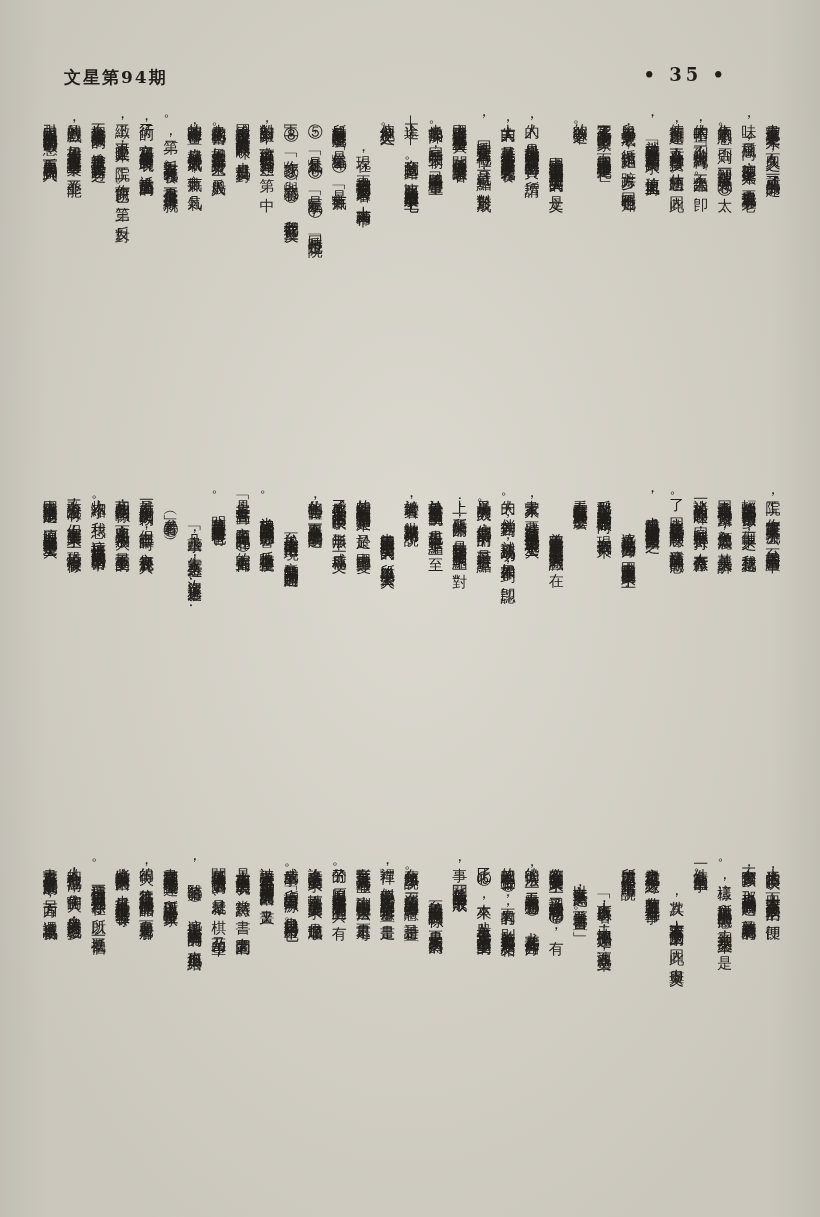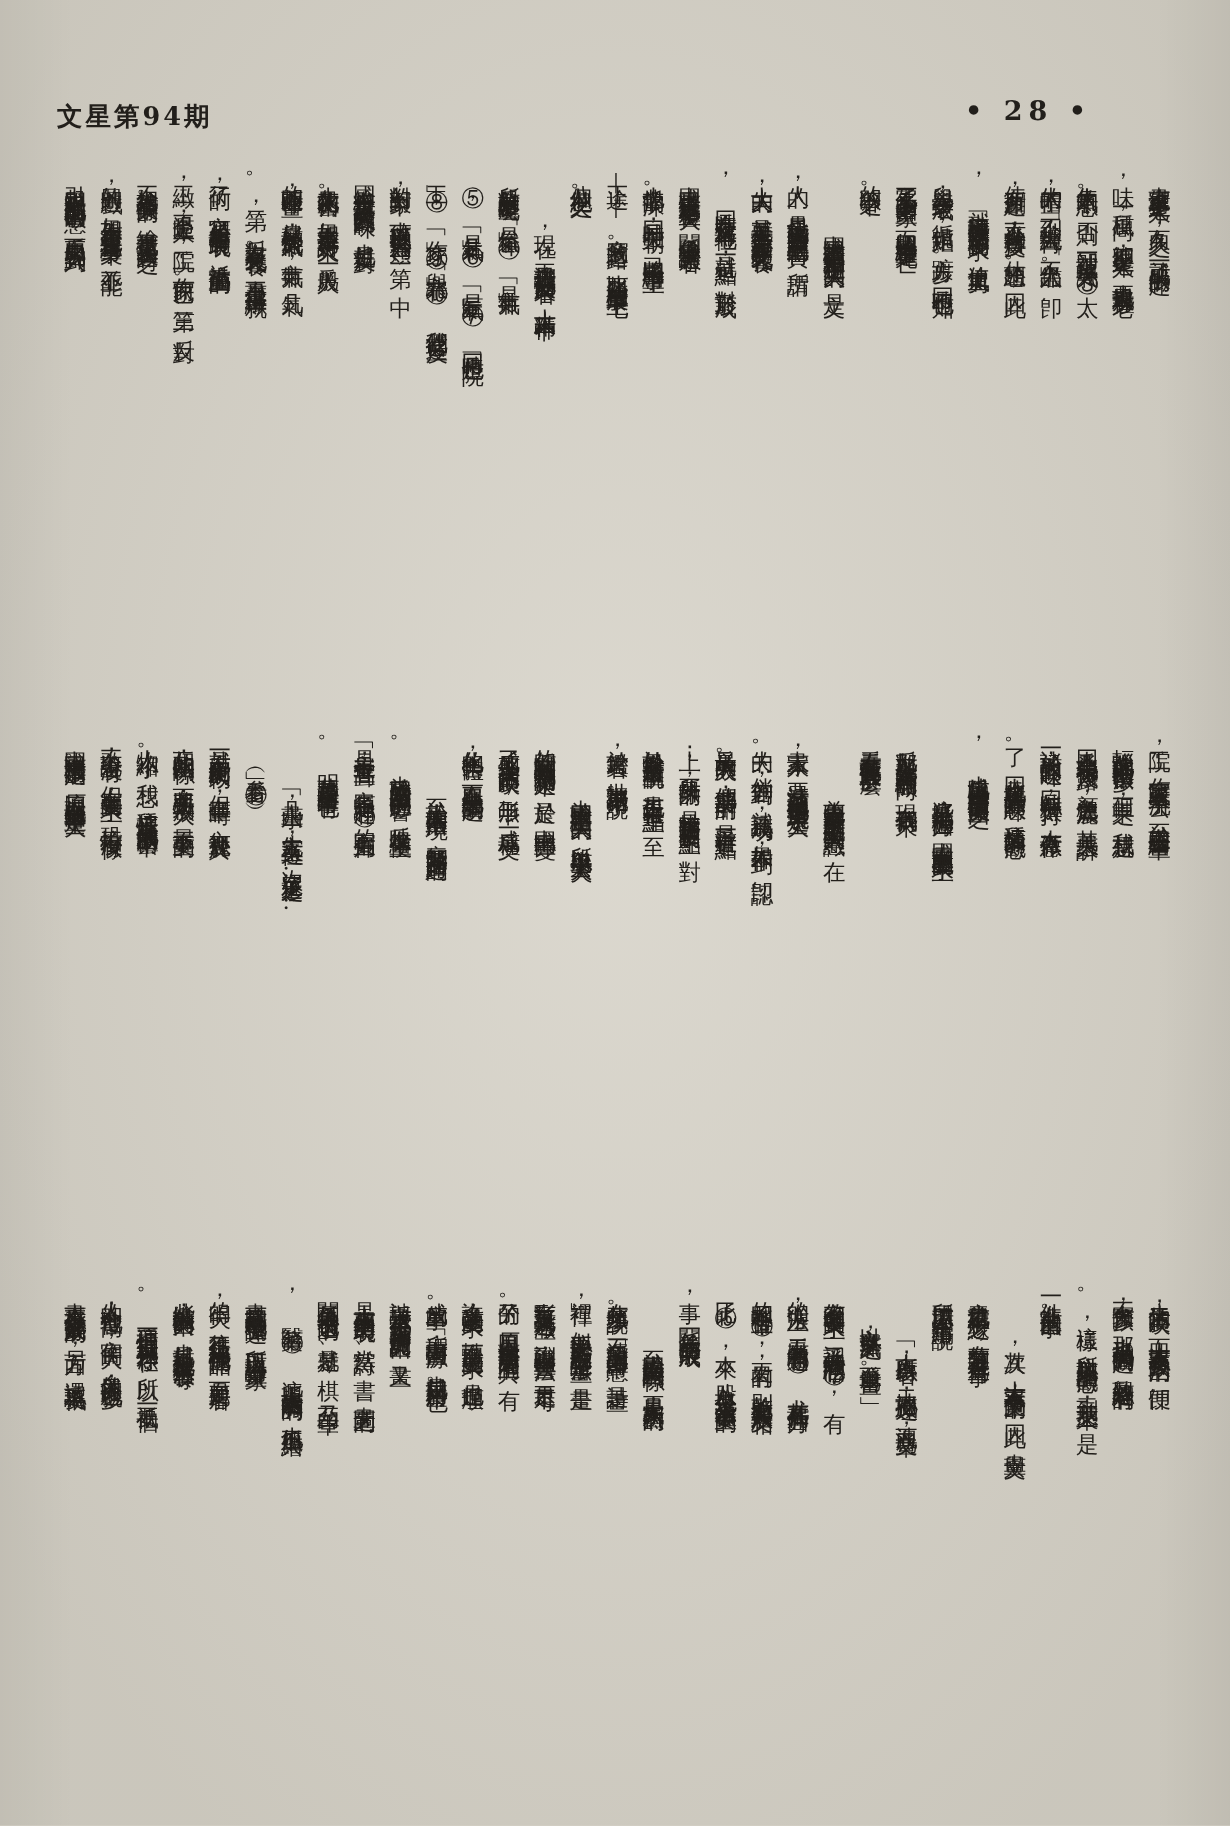--- a/index.html
+++ b/index.html
@@ -10,21 +10,21 @@
     color:var(--ink,#221f1b);
   }
   .page{
     position:absolute;inset:0;
     background:
       radial-gradient(ellipse at 50% 45%, rgba(255,255,255,0.16), rgba(0,0,0,0.05) 85%),
       linear-gradient(90deg, rgba(0,0,0,0.045), rgba(0,0,0,0) 6%, rgba(0,0,0,0) 94%, rgba(0,0,0,0.05)),
       var(--paper,#d5d1c6);
   }
   .header-title{
-    position:absolute;left:38px;top:66px;
+    position:absolute;left:64px;top:66px;
     font-size:17px;font-weight:600;letter-spacing:2px;
   }
   .page-number{
     position:absolute;right:92px;top:64px;
     font-size:18px;font-weight:600;letter-spacing:4px;
   }
   .band{
     position:absolute;left:33px;width:752px;
     writing-mode:vertical-rl;
     text-orientation:mixed;
@@ -39,21 +39,21 @@
     height:100%;
     line-height:24.1px;   
     white-space:pre-wrap;
   }
 </style>
 </head>
 <body>
 
 <div class="page">
   <div class="header-title">文星第94期</div>
-  <div class="page-number">•  28  •</div>
+  <div class="page-number">•  35  •</div>
 
   <div class="band band-1">
       <div class="col">畫家便多半是老年人，久而久之，就成了一般的趣</div>
       <div class="col">味，一種風尚，卽使不是老年人，也要表現那種老</div>
       <div class="col">年人的氣息了。否則，卽被戴上一頂「火氣」③太</div>
       <div class="col">大的帽子，不到「爐火純靑」，「不入鑑品」。卽</div>
       <div class="col">使有所創建，亦不爲社會所接受，休想出頭。因此</div>
       <div class="col">，就由於這種「老年的」精神的要求，迫使血氣男</div>
       <div class="col">兒學着少年老成，循規蹈矩，踱方步。同時也不知</div>
       <div class="col">害死了多少的中國畫家，而把中國繪畫帶進了死亡</div>

